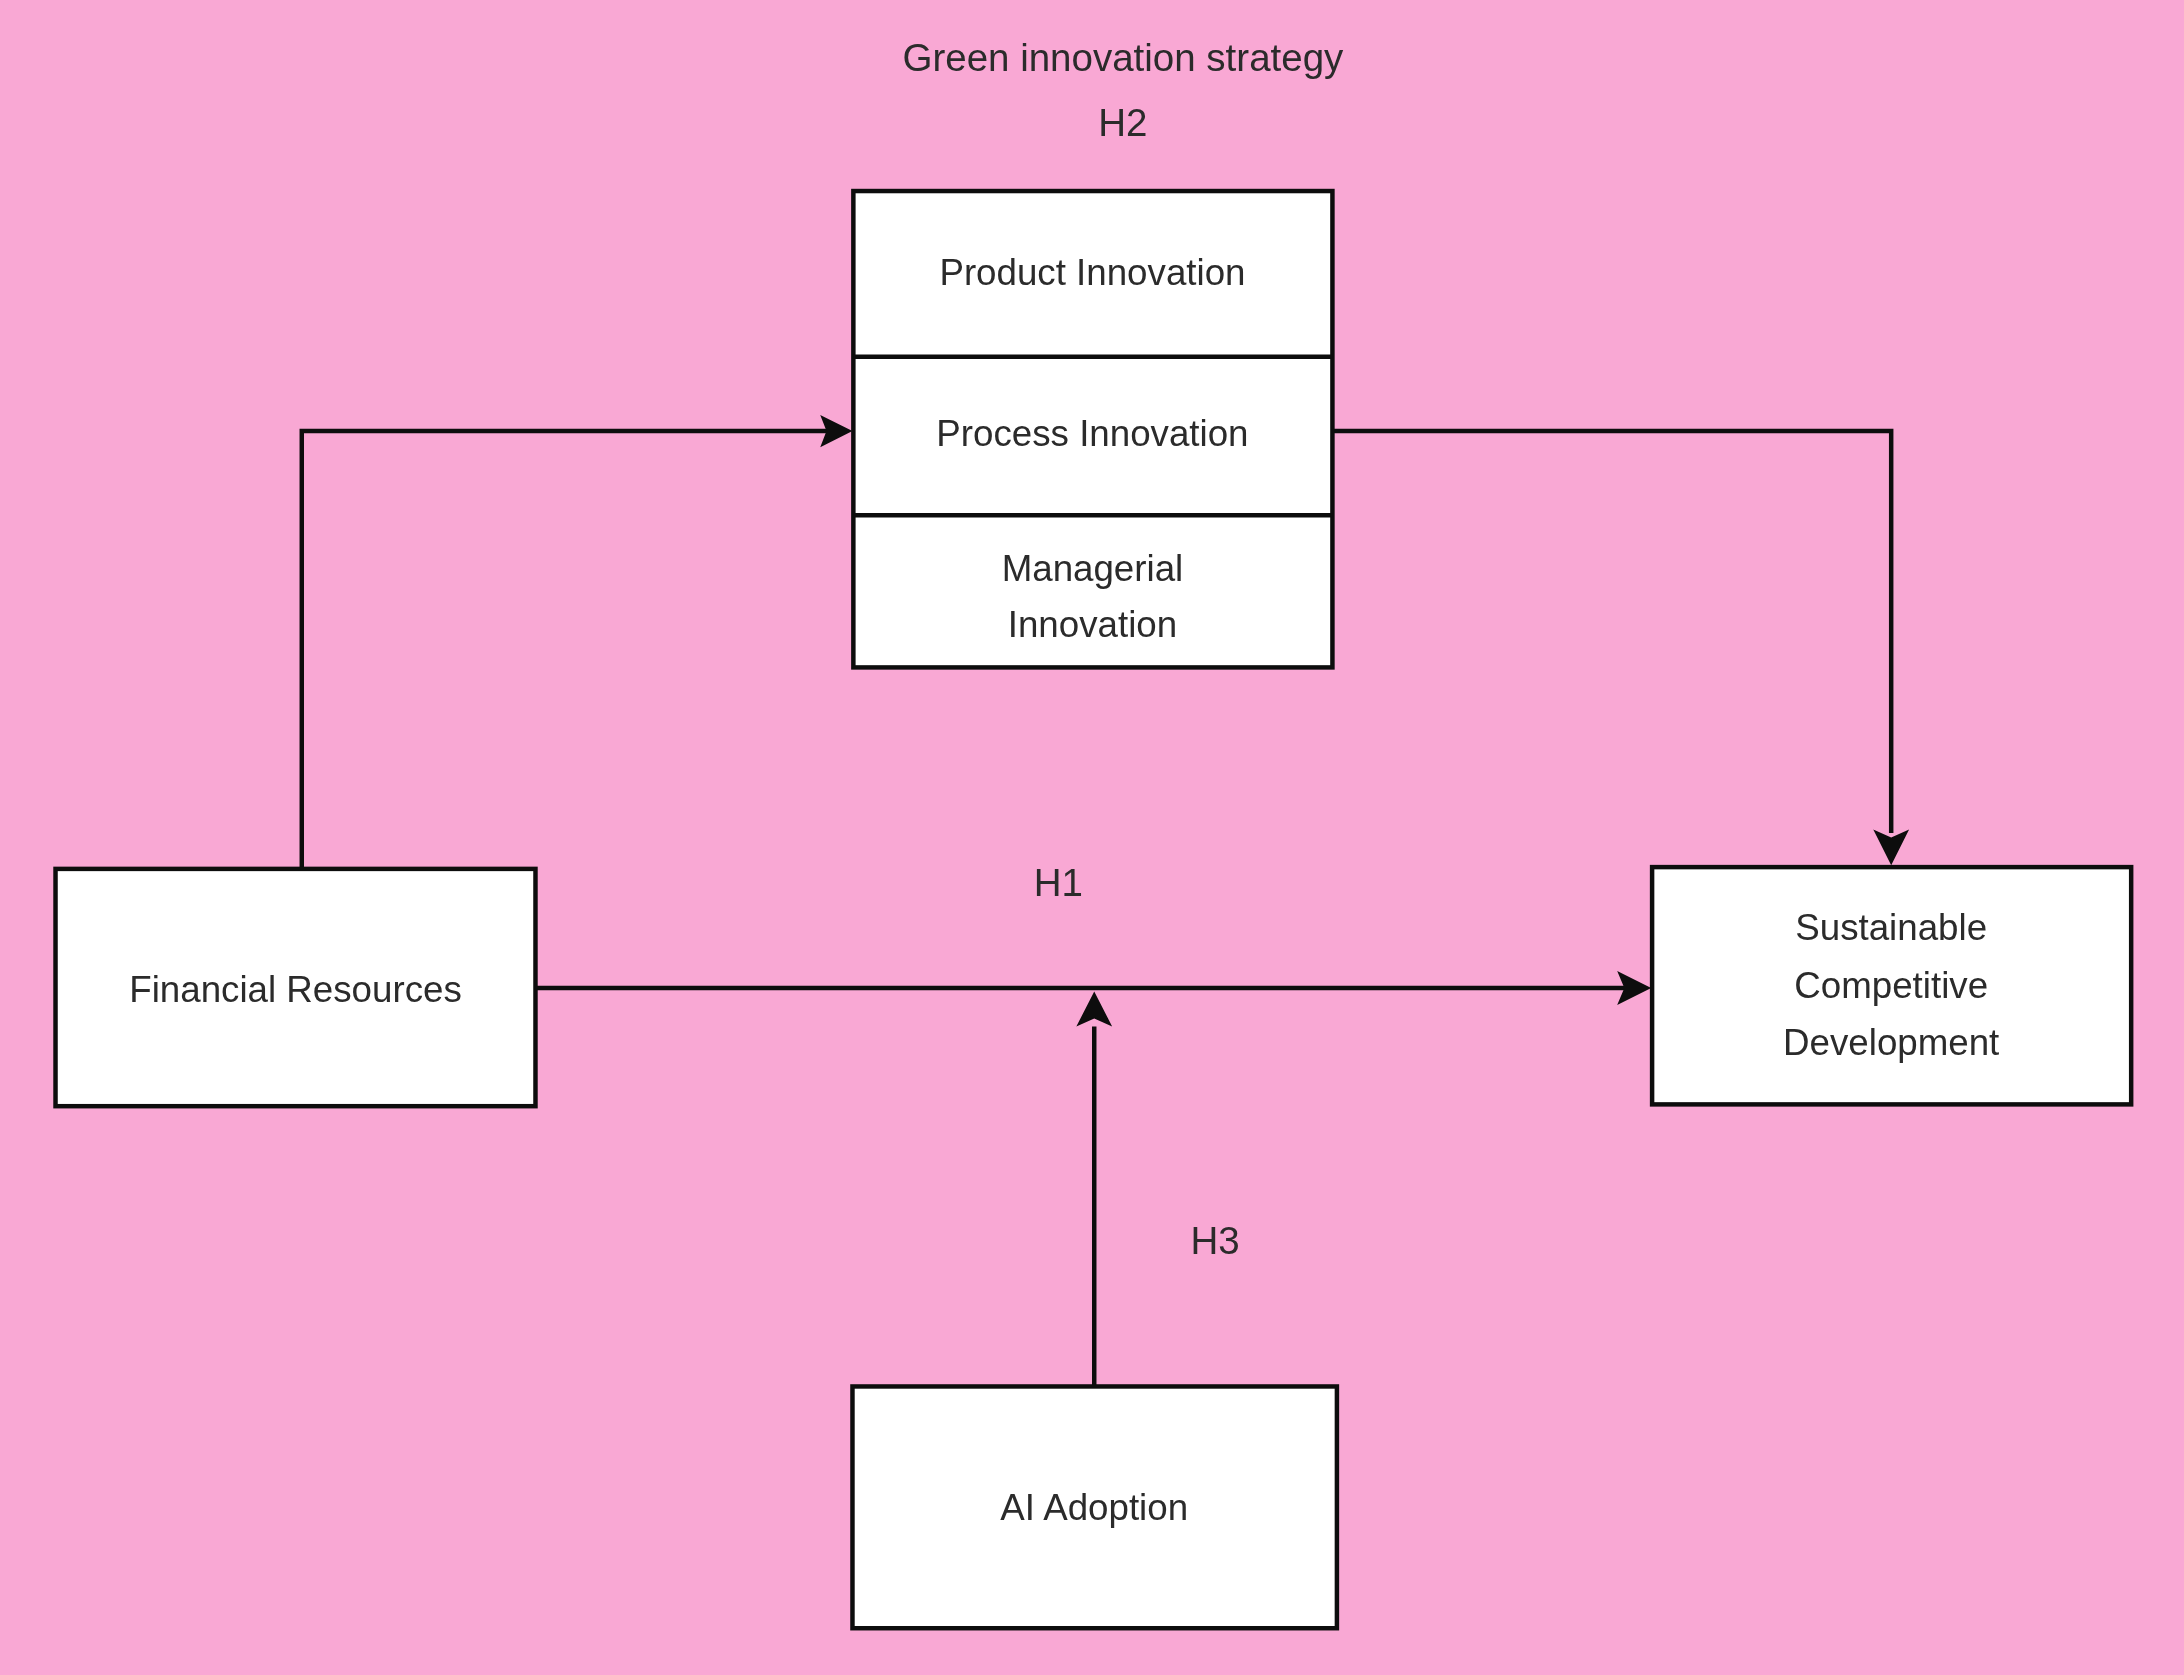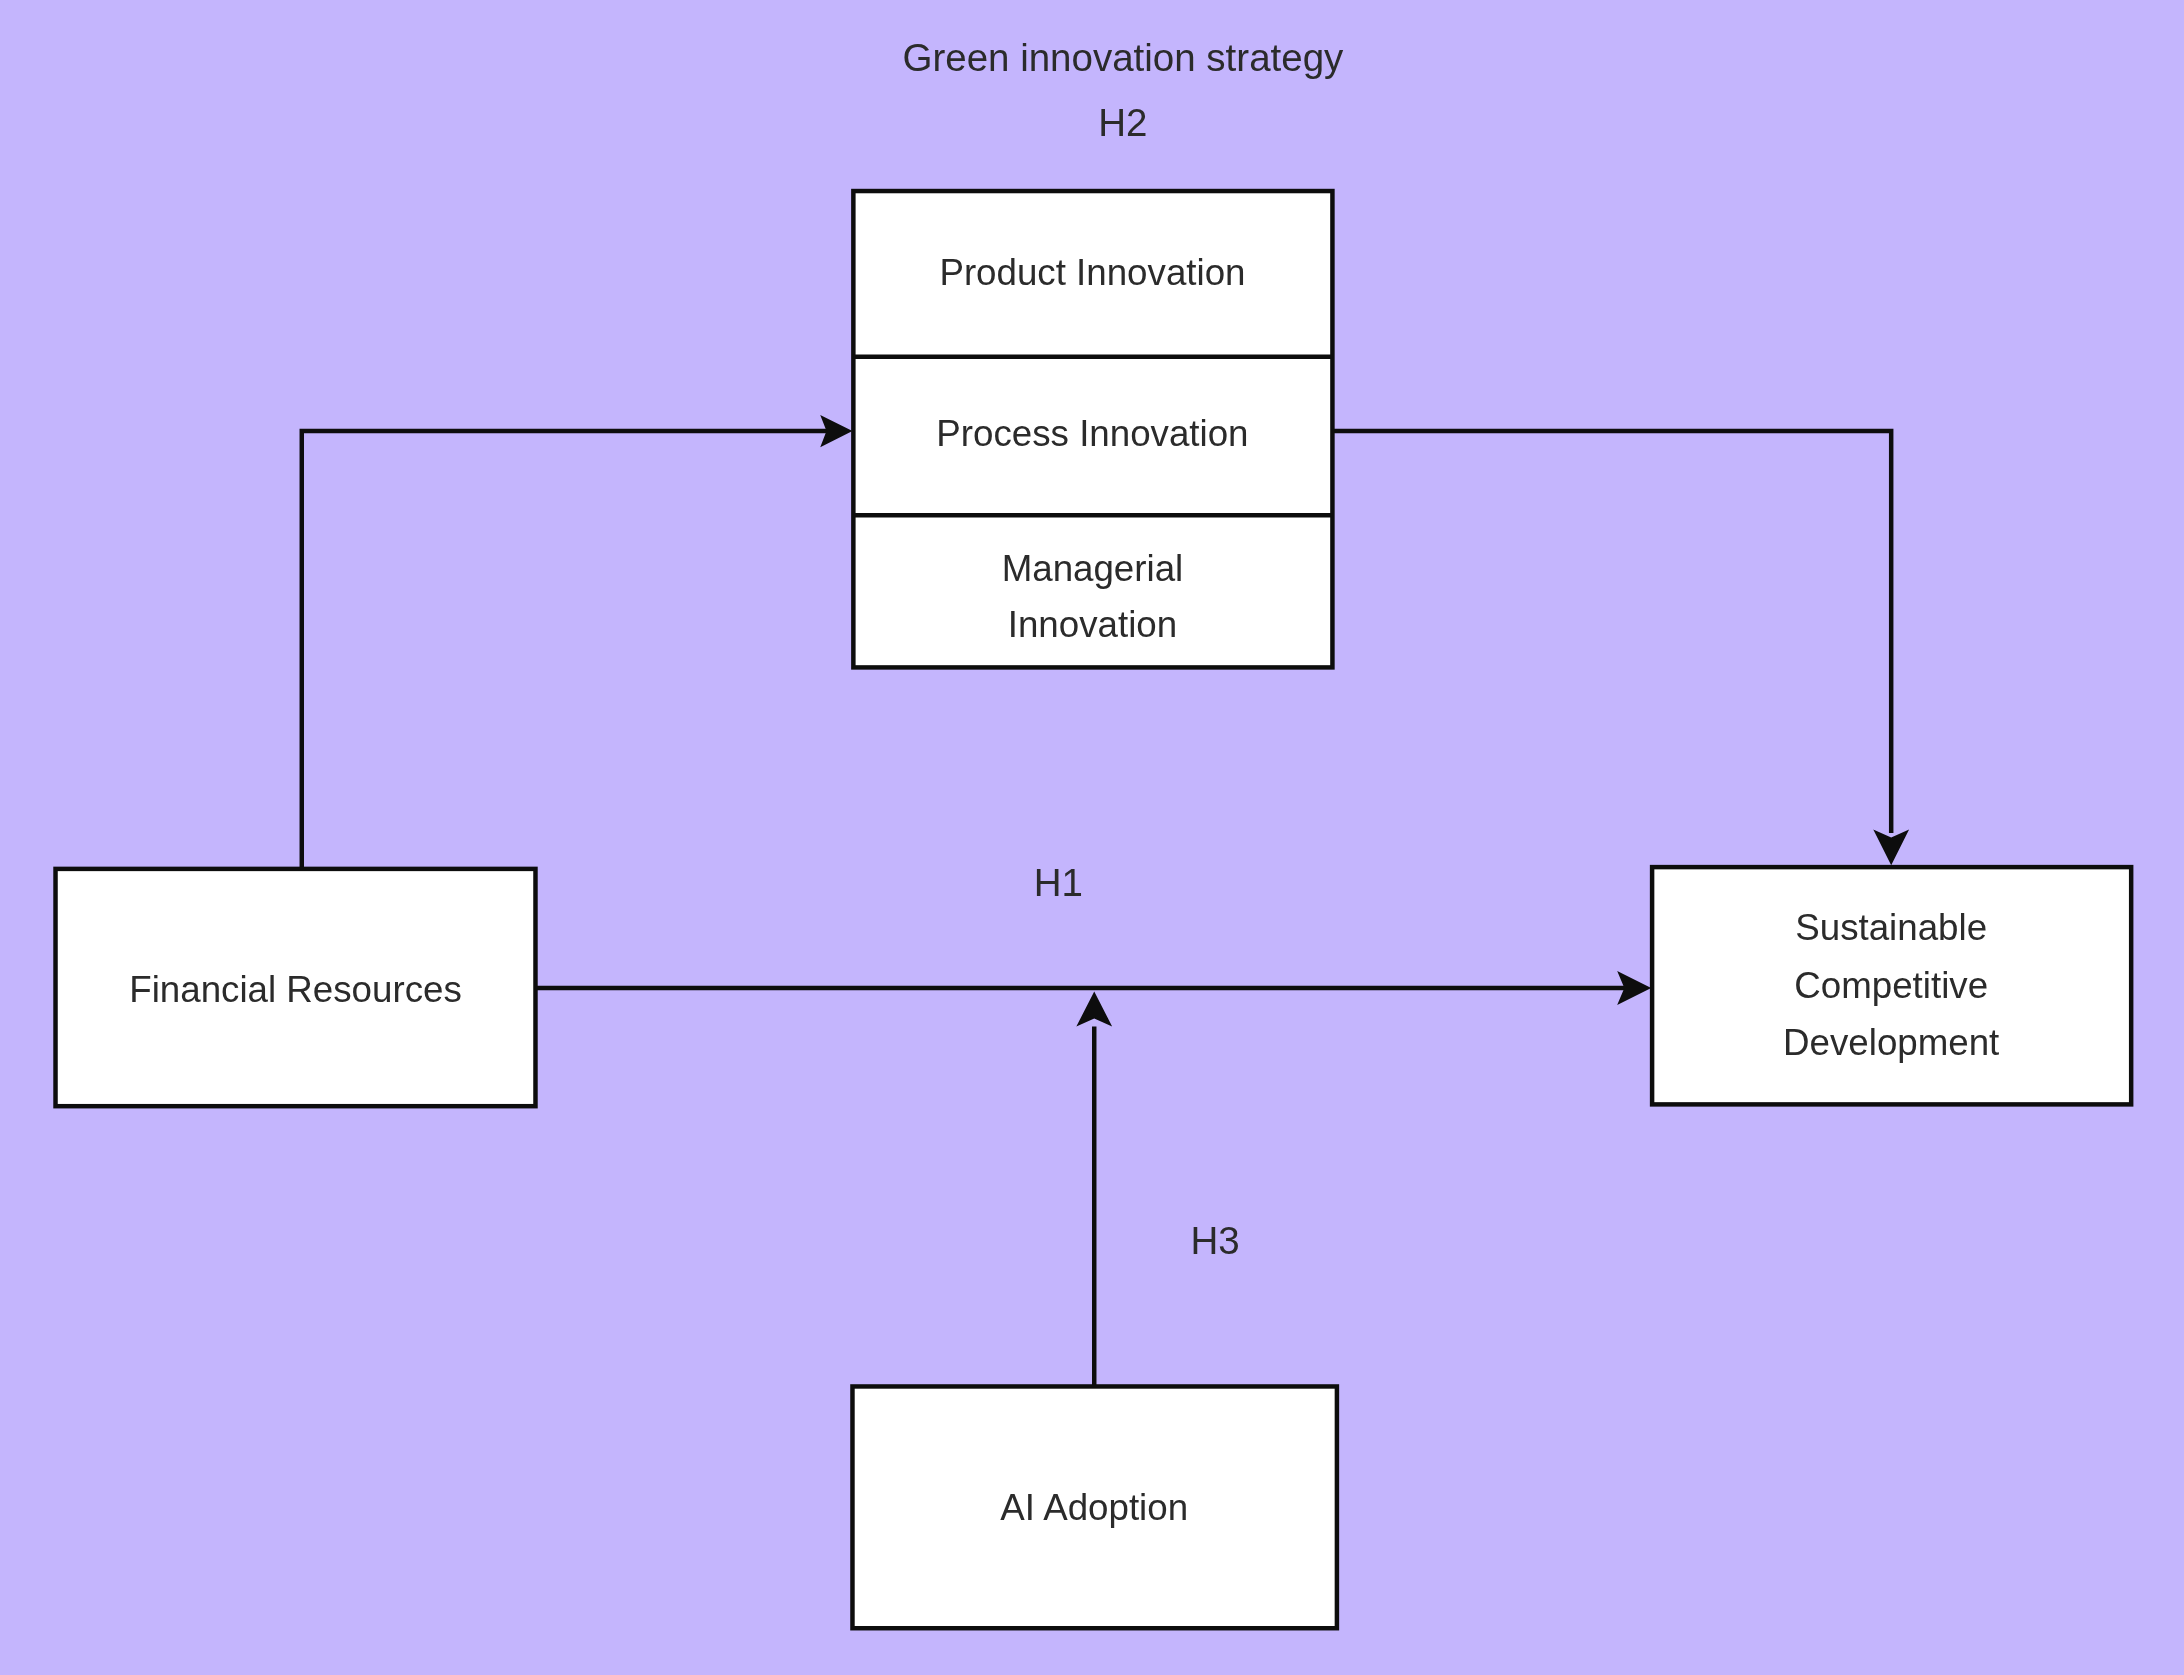--- a/index.html
+++ b/index.html
@@ -11,21 +11,21 @@
     width: 2184px;
     height: 1676px;
     font-family: "Liberation Sans", sans-serif;
     color: #1a1a1a;
     overflow: hidden;
   }
   #diagram-root {
     position: relative;
     width: 2184px;
     height: 1676px;
-    background: #c4b5fd;
+    background: #f9a8d4;
   }
   svg.diagram-canvas {
     position: absolute;
     top: 0;
     left: 0;
     width: 2184px;
     height: 1676px;
   }
   .node-box {
     fill: #ffffff;

